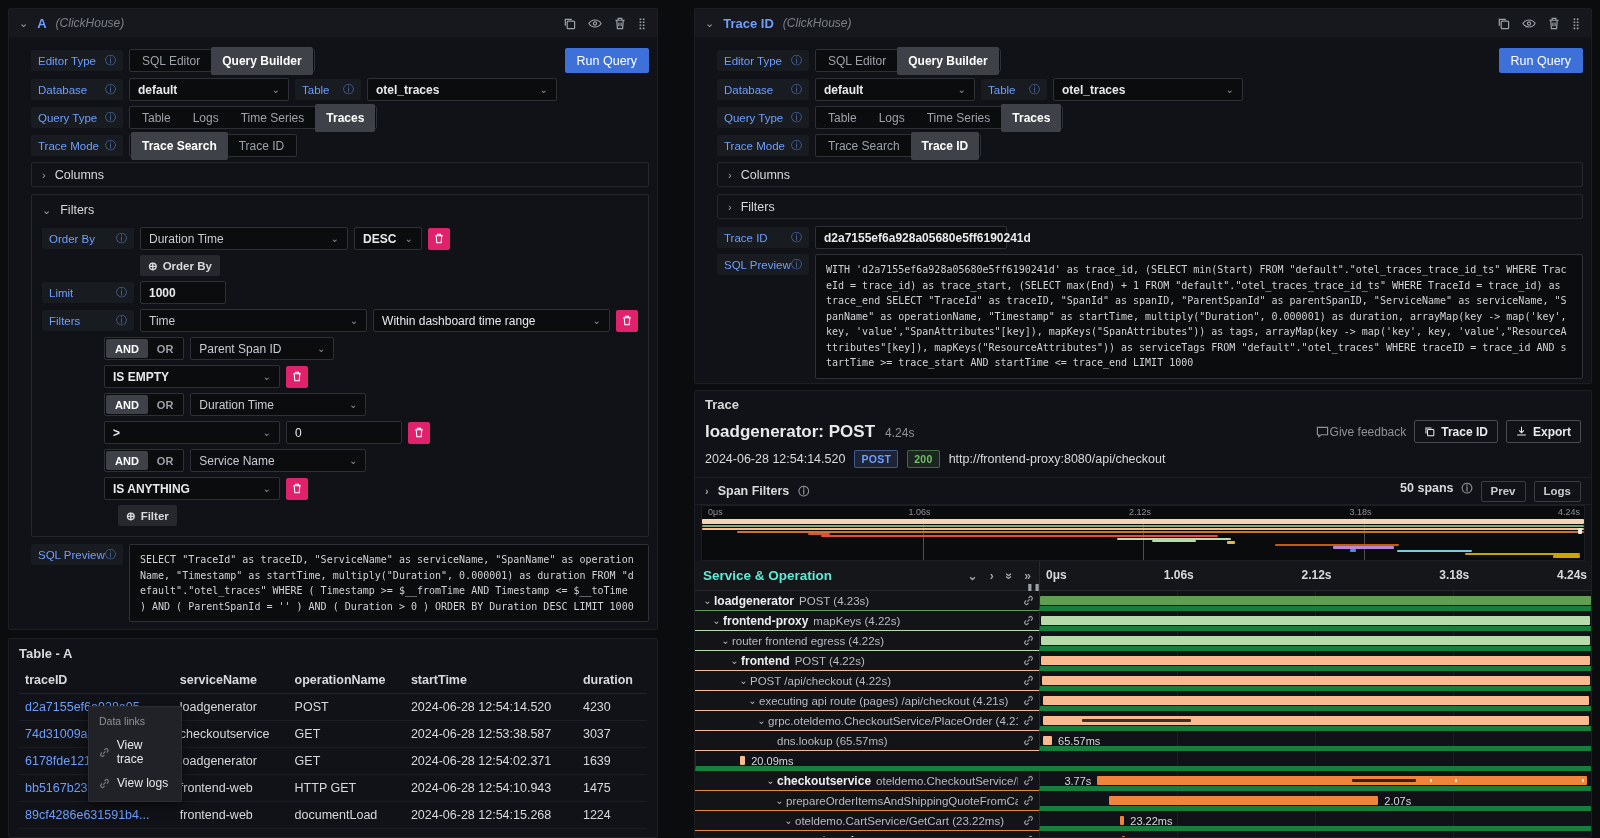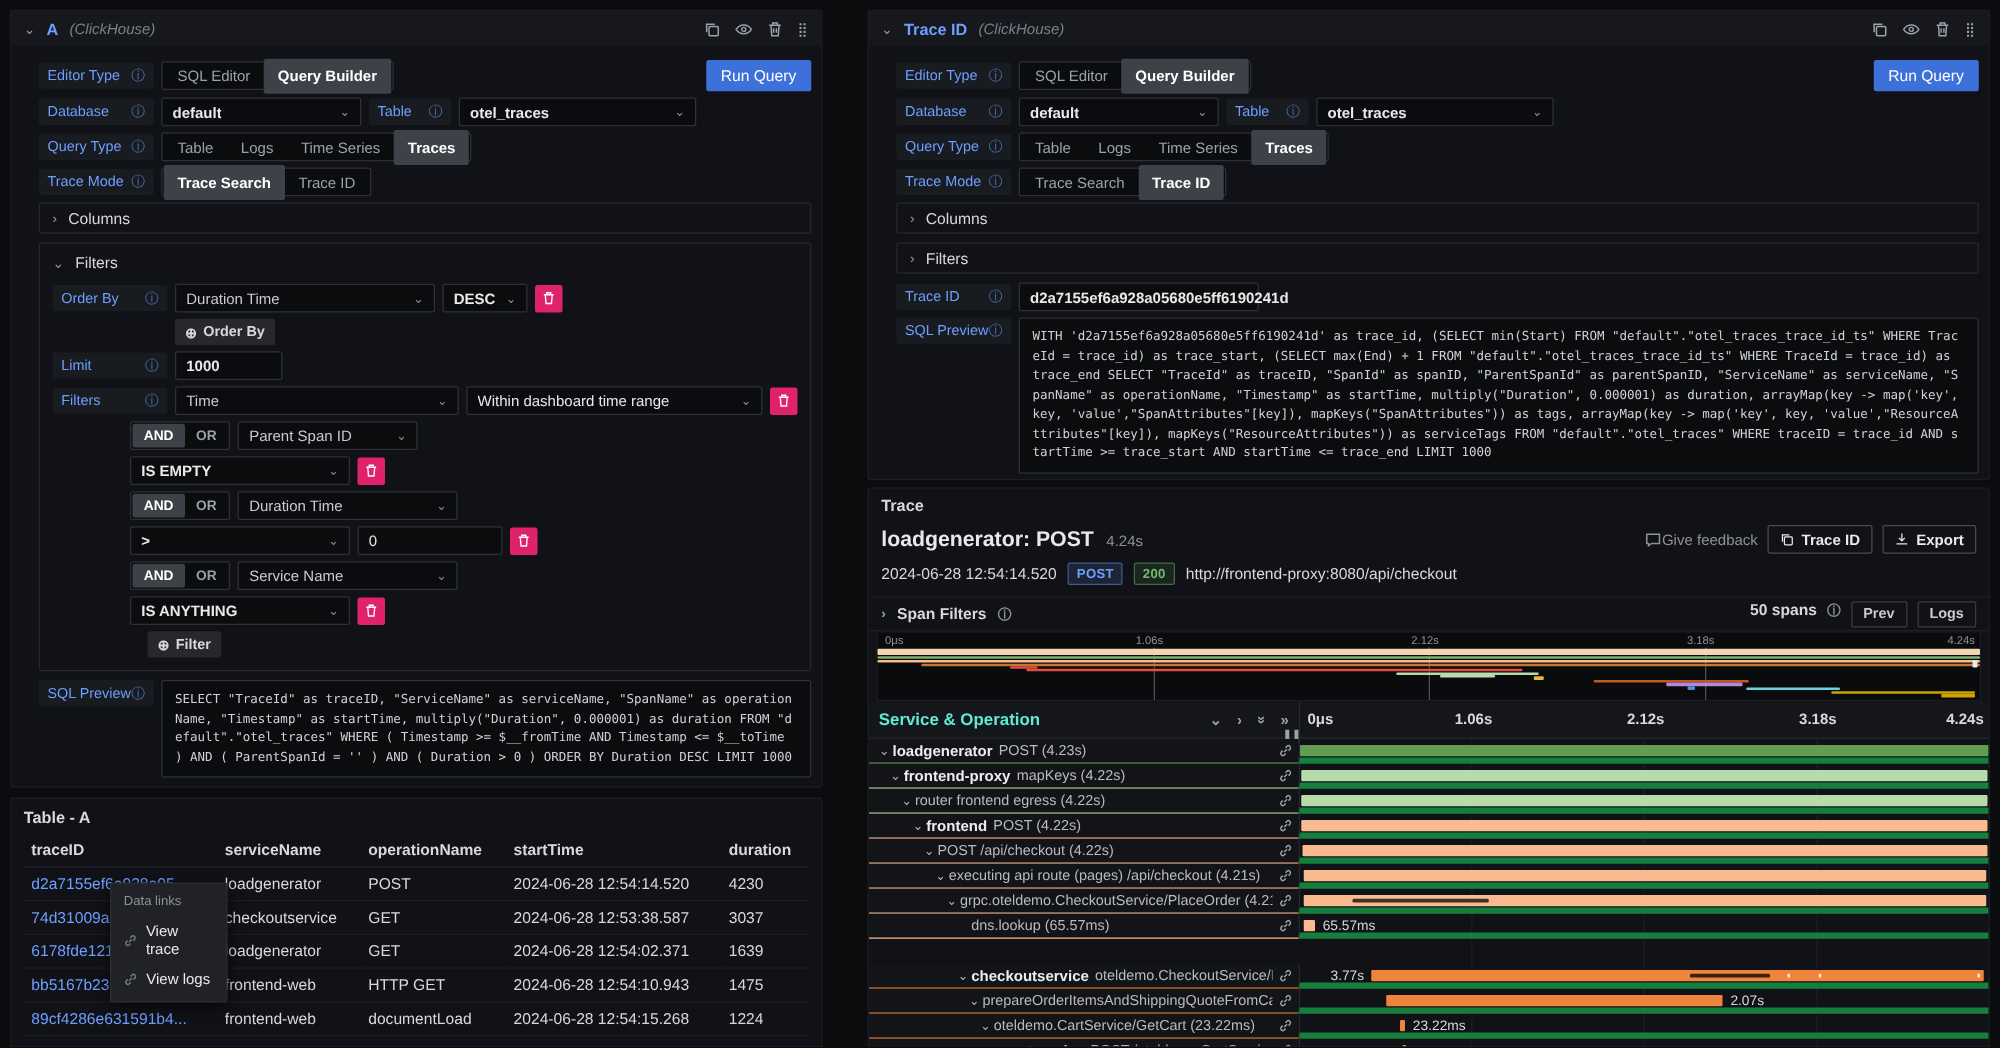--- a/index.html
+++ b/index.html
@@ -722,20 +722,24 @@
                 <path d="M5.5 8.5l3-3M4 7L2.6 8.4a2.2 2.2 0 0 0 3.1 3.1L7 10M10 7l1.4-1.4a2.2 2.2 0 0 0-3.1-3.1L7 4"></path>
               </svg>
             </span>
           </div>
           <div class="sobars">
             <div class="gbar" style="left: 0.6%; width: 1.6%; background: rgb(249, 186, 143);"></div>
             <span class="blab" style="left: calc(2.2% + 6px);">65.57ms</span>
           </div>
         </div>
         <div class="sorow">
+          <div class="sobars">
+            <div class="gbar" style="left: 4.9%; width: 0.6%; background: rgb(249, 186, 143);"></div>
+            <span class="blab" style="left: calc(5.5% + 6px);">20.09ms</span>
+          </div>
         </div>
         <div class="sorow">
           <div class="soname" style="padding-left: 69px; border-bottom-color: rgb(239, 132, 60);">
             <span class="chev">⌄</span>
             <b>checkoutservice</b>
             <span class="op">oteldemo.CheckoutService/PlaceOrder</span>
             <span class="lnk">
               <svg width="11" height="11" viewBox="0 0 14 14" fill="none" stroke="#9da1a8" stroke-width="1.5">
                 <path d="M5.5 8.5l3-3M4 7L2.6 8.4a2.2 2.2 0 0 0 3.1 3.1L7 10M10 7l1.4-1.4a2.2 2.2 0 0 0-3.1-3.1L7 4"></path>
               </svg>

